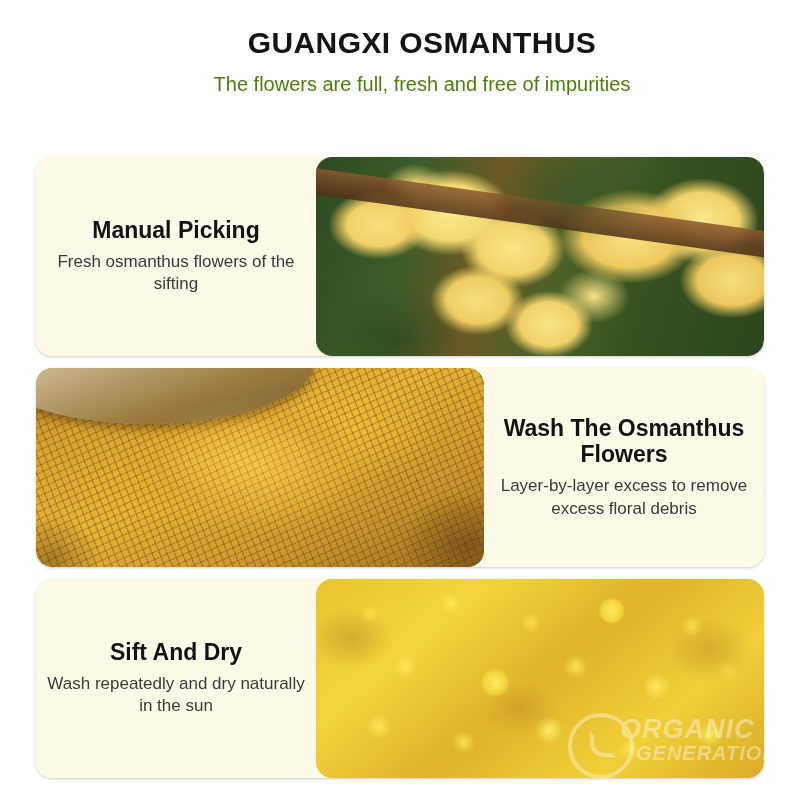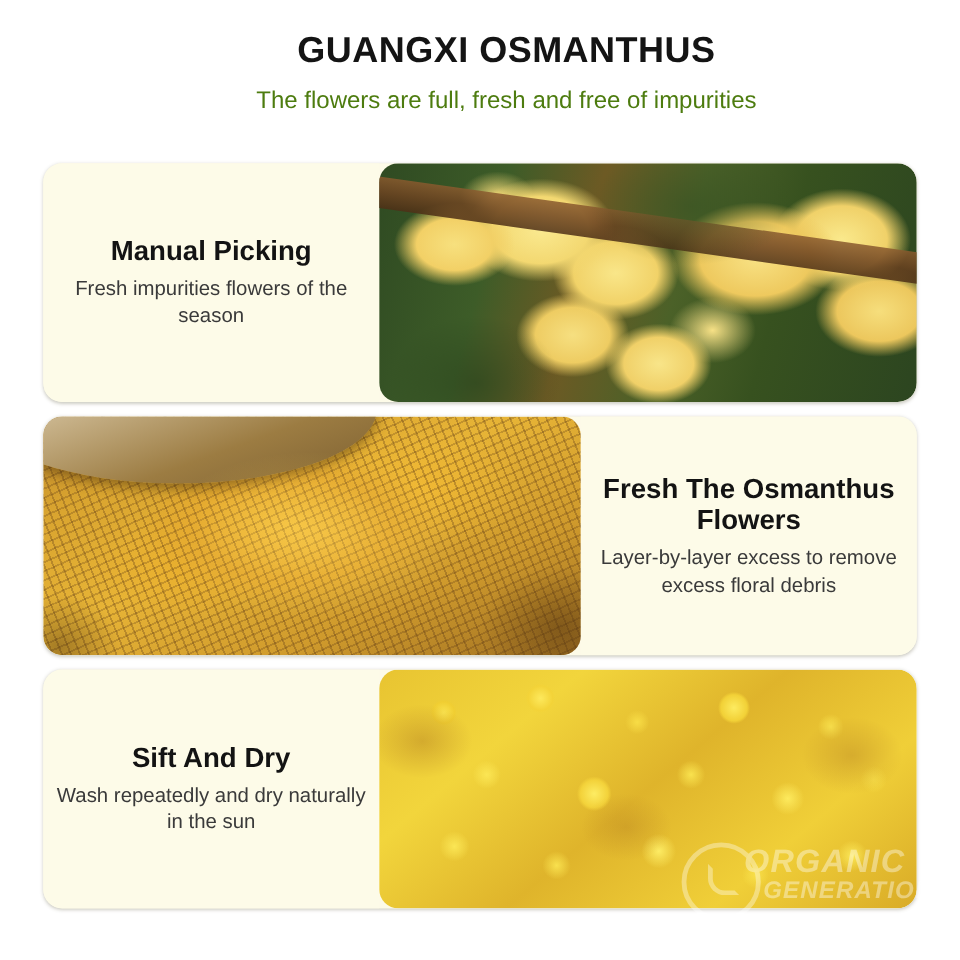--- a/index.html
+++ b/index.html
@@ -34,21 +34,21 @@
     font-size: 20px;
     font-weight: normal;
     color: #4d7c0f;
     line-height: 1.2;
   }
 
   
   .cards {
     position: absolute;
     left: 36px;
-    top: 136px;
+    top: 157px;
     width: 633px;
   }
   .card {
     position: relative;
     width: 728px;
     height: 199px;
     margin-bottom: 12px;
     border-radius: 16px;
     background: #fdfbe8;
     box-shadow: 0 1px 3px rgba(90, 85, 55, 0.30);
@@ -186,21 +186,21 @@
     background:
       radial-gradient(ellipse 60px 44px at 8% 30%, rgba(150,88,22,0.30) 0%, rgba(150,88,22,0) 70%),
       radial-gradient(ellipse 54px 40px at 46% 66%, rgba(150,88,22,0.22) 0%, rgba(150,88,22,0) 70%),
       radial-gradient(ellipse 60px 46px at 88% 36%, rgba(150,88,22,0.26) 0%, rgba(150,88,22,0) 70%);
   }
 
   
   .watermark {
     position: absolute;
     right: 6px;
-    bottom: 22px;
+    bottom: 11px;
     width: 230px;
     height: 86px;
     pointer-events: none;
     opacity: 0.42;
     text-decoration: underline;
   }
   .wm-mark {
     position: absolute;
     left: 4px;
     top: 10px;
@@ -241,28 +241,28 @@
 <div class="header">
   <div class="header-title">GUANGXI OSMANTHUS</div>
   <div class="header-subtitle">The flowers are full, fresh and free of impurities</div>
 </div>
 
 <div class="cards">
 
   <div class="card">
     <div class="card-text">
       <div class="card-title">Manual Picking</div>
-      <div class="card-desc">Fresh impurities flowers of the season</div>
+      <div class="card-desc">Fresh osmanthus flowers of the sifting</div>
     </div>
     <div class="card-photo photo-flowers-branch"></div>
   </div>
 
   <div class="card reverse">
     <div class="card-text">
-      <div class="card-title">Fresh The Osmanthus Flowers</div>
+      <div class="card-title">Wash The Osmanthus Flowers</div>
       <div class="card-desc">Layer-by-layer excess to remove excess floral debris</div>
     </div>
     <div class="card-photo photo-sieve"></div>
   </div>
 
   <div class="card">
     <div class="card-text">
       <div class="card-title">Sift And Dry</div>
       <div class="card-desc">Wash repeatedly and dry naturally in the sun</div>
     </div>

